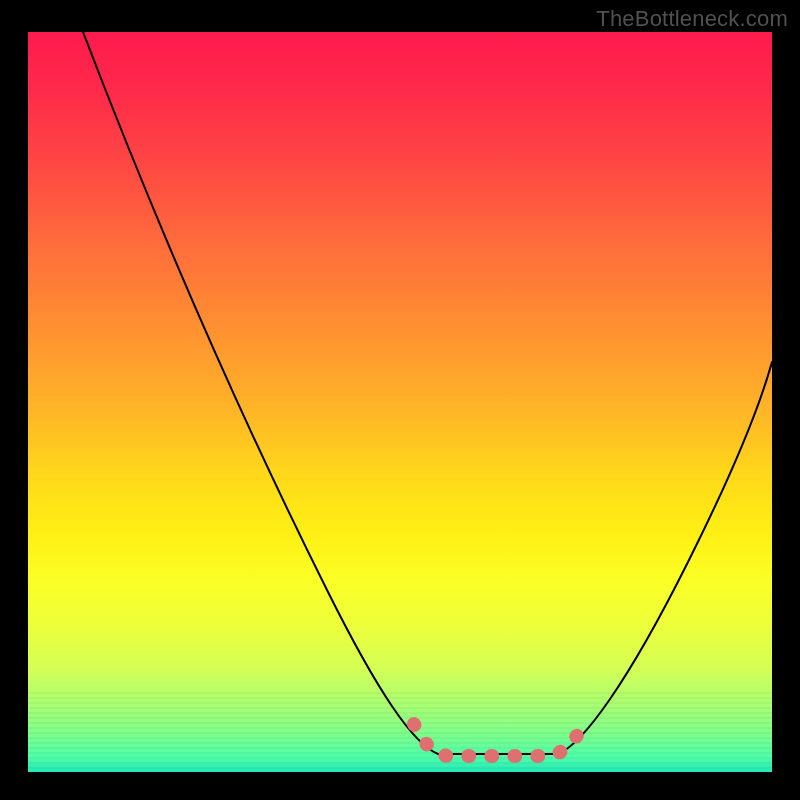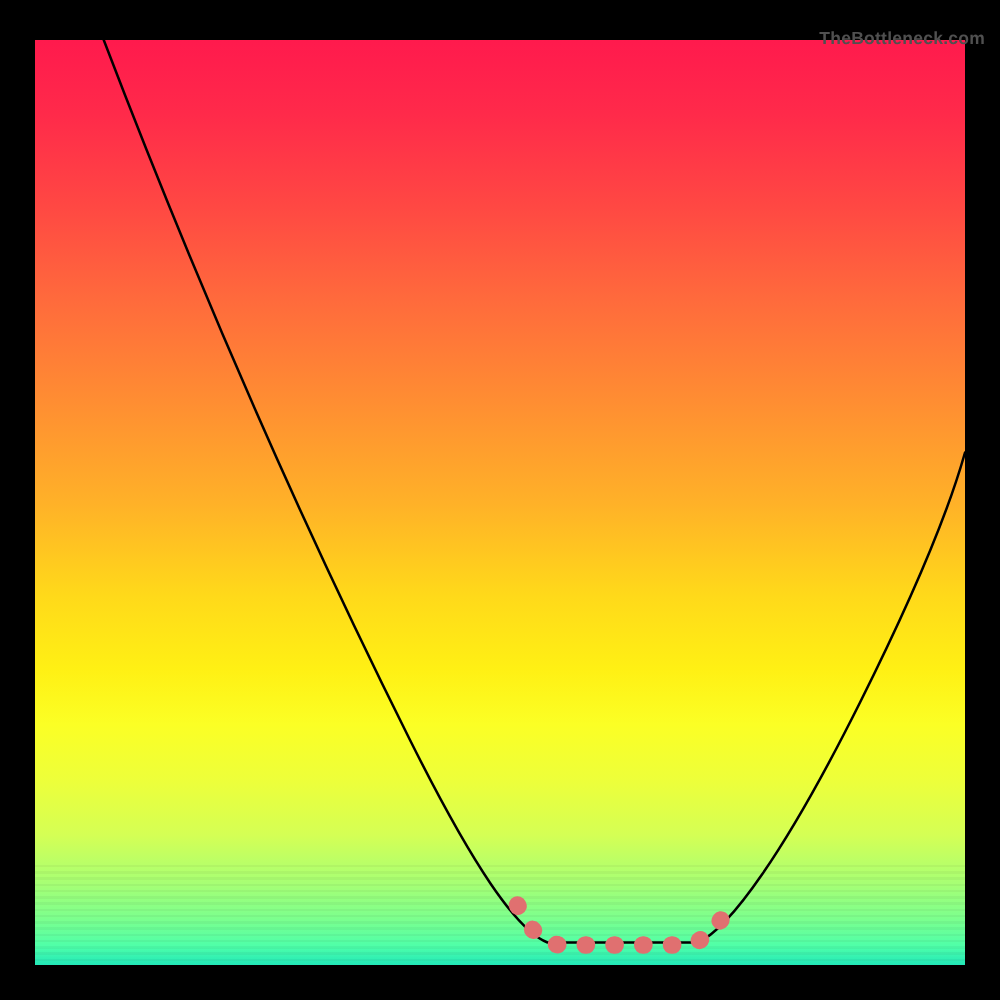--- a/index.html
+++ b/index.html
@@ -12,24 +12,24 @@
     font-family: Arial, Helvetica, sans-serif;
   }
   .stage {
     position: relative;
     width: 800px;
     height: 800px;
     background: #000;
   }
   .watermark {
     position: absolute;
-    top: 22px;
+    top: 6px;
     right: 12px;
-    font-size: 14px;
-    font-weight: 700;
+    font-size: 22px;
+    font-weight: 400;
     color: #505050;
     letter-spacing: 0.2px;
     z-index: 10;
     user-select: none;
   }
   .plot {
     position: absolute;
     left: 28px;
     top: 32px;
     width: 744px;

